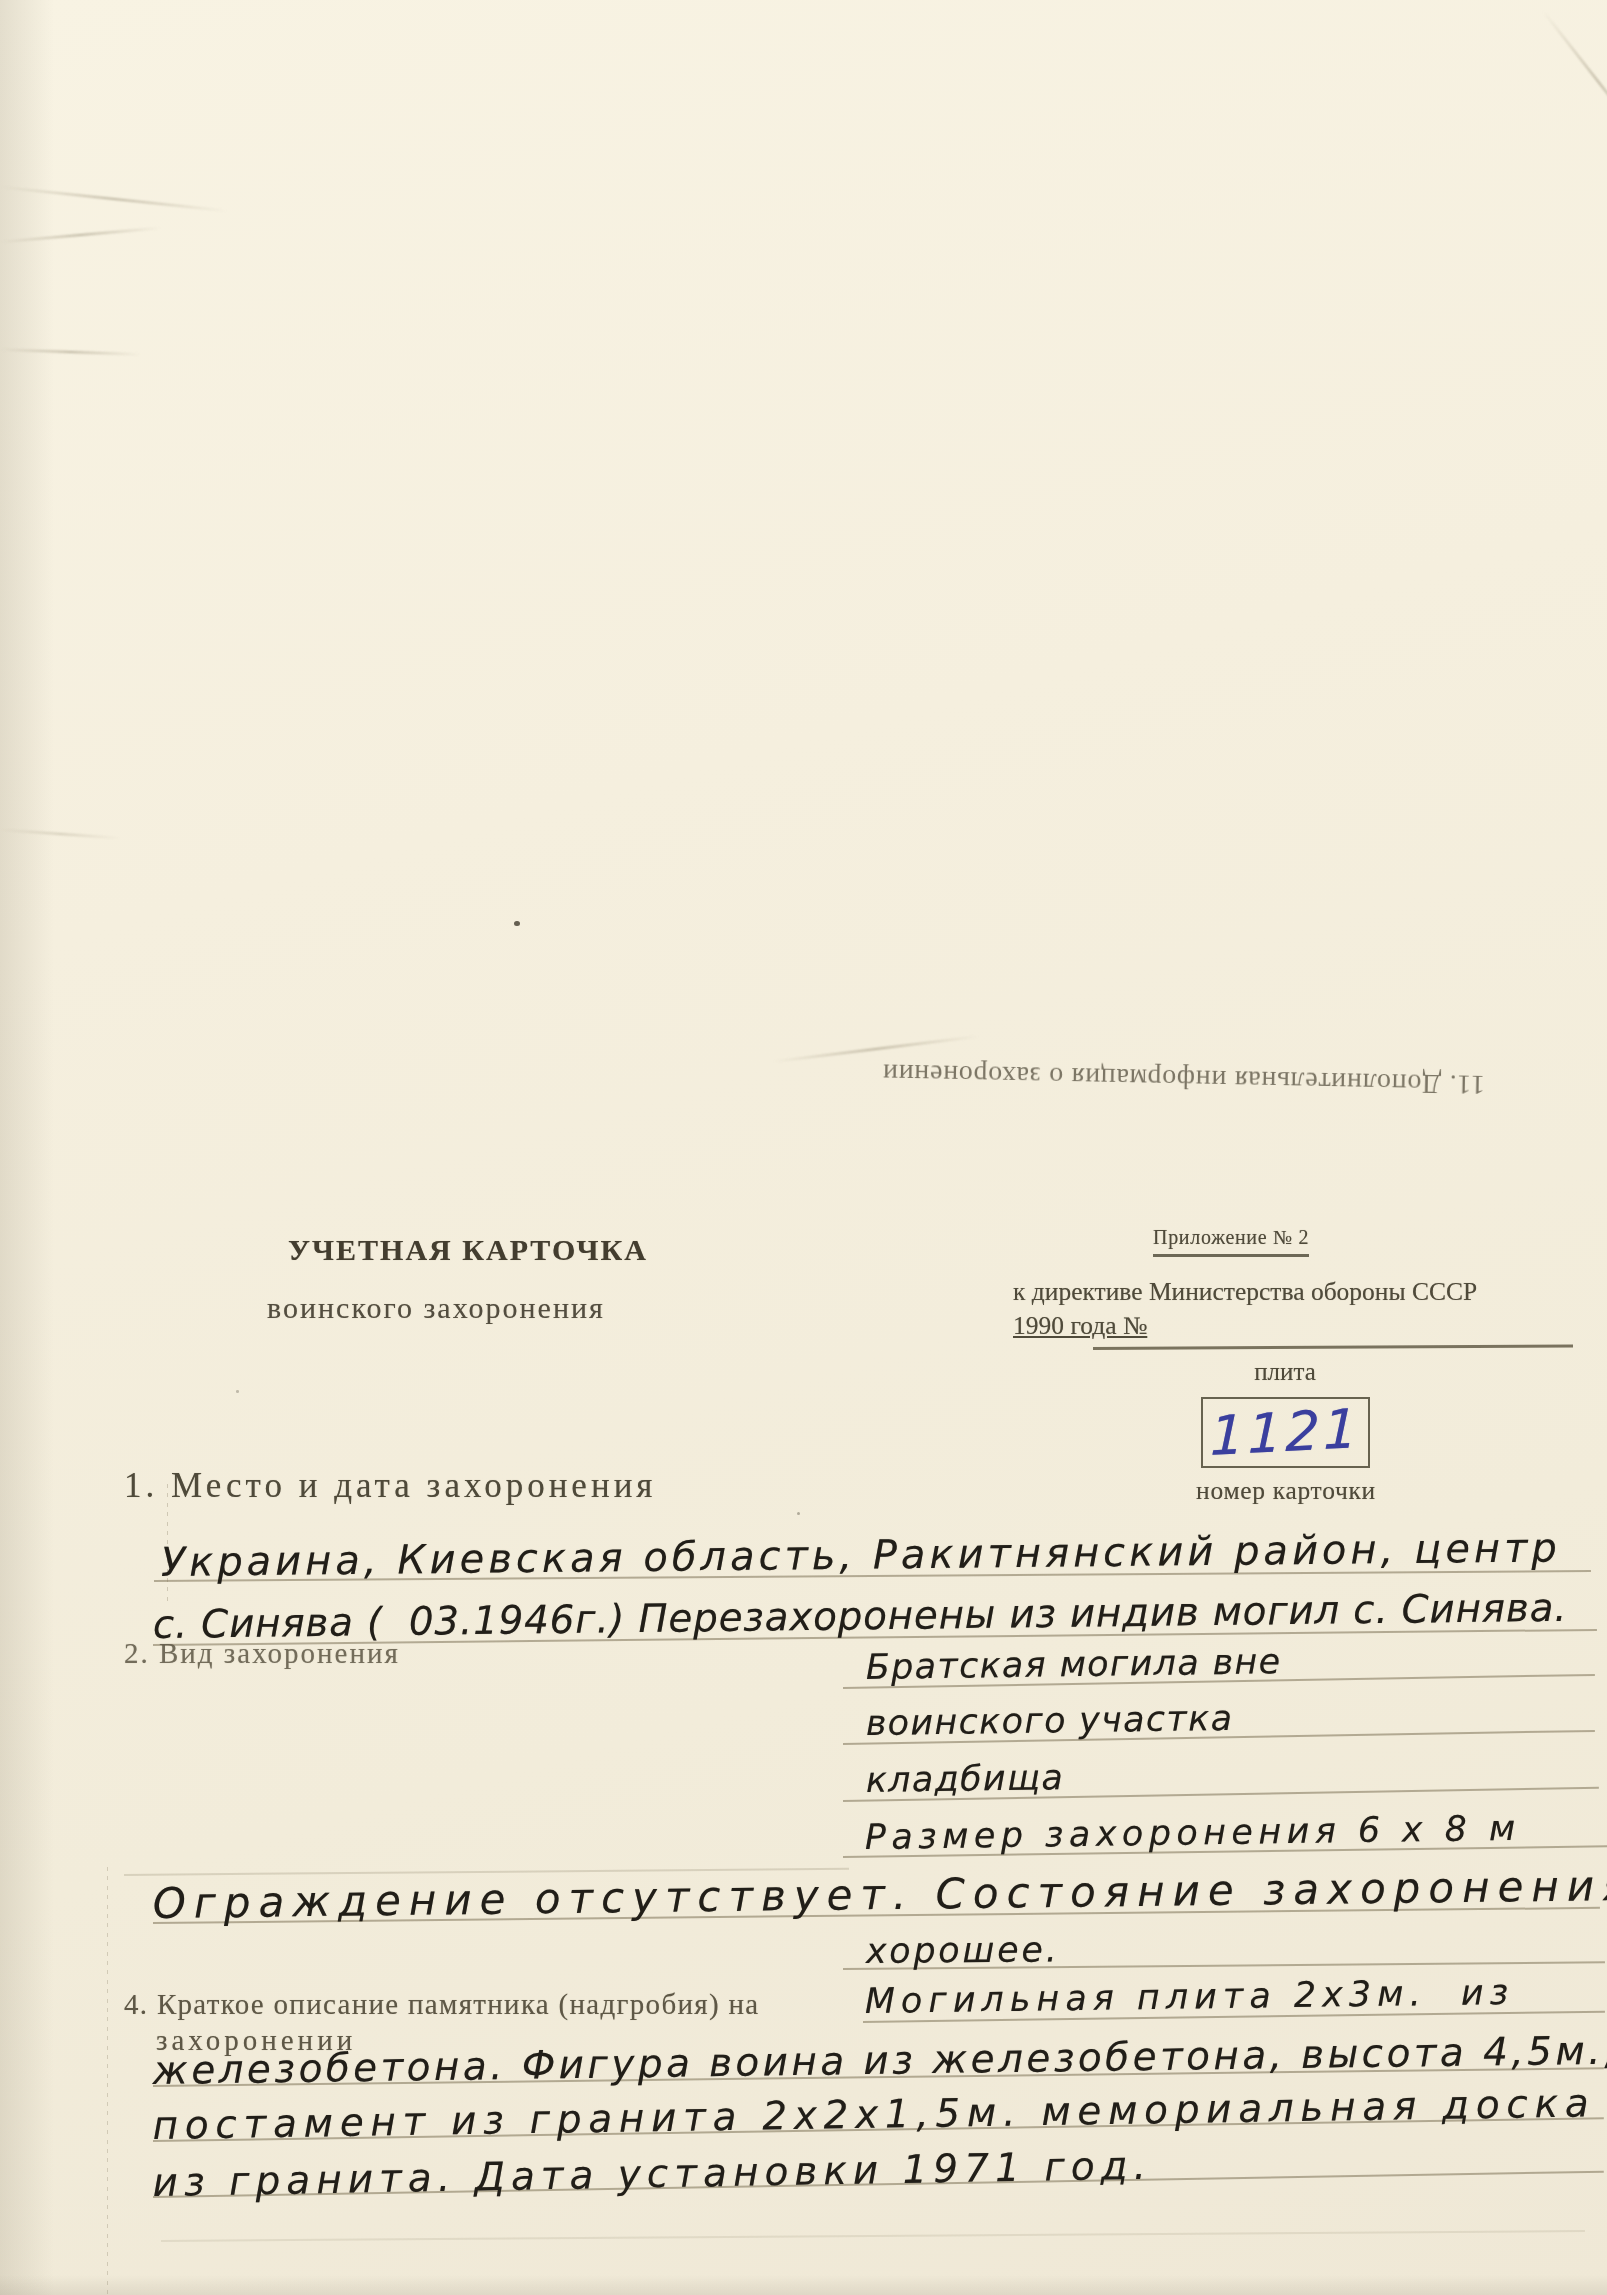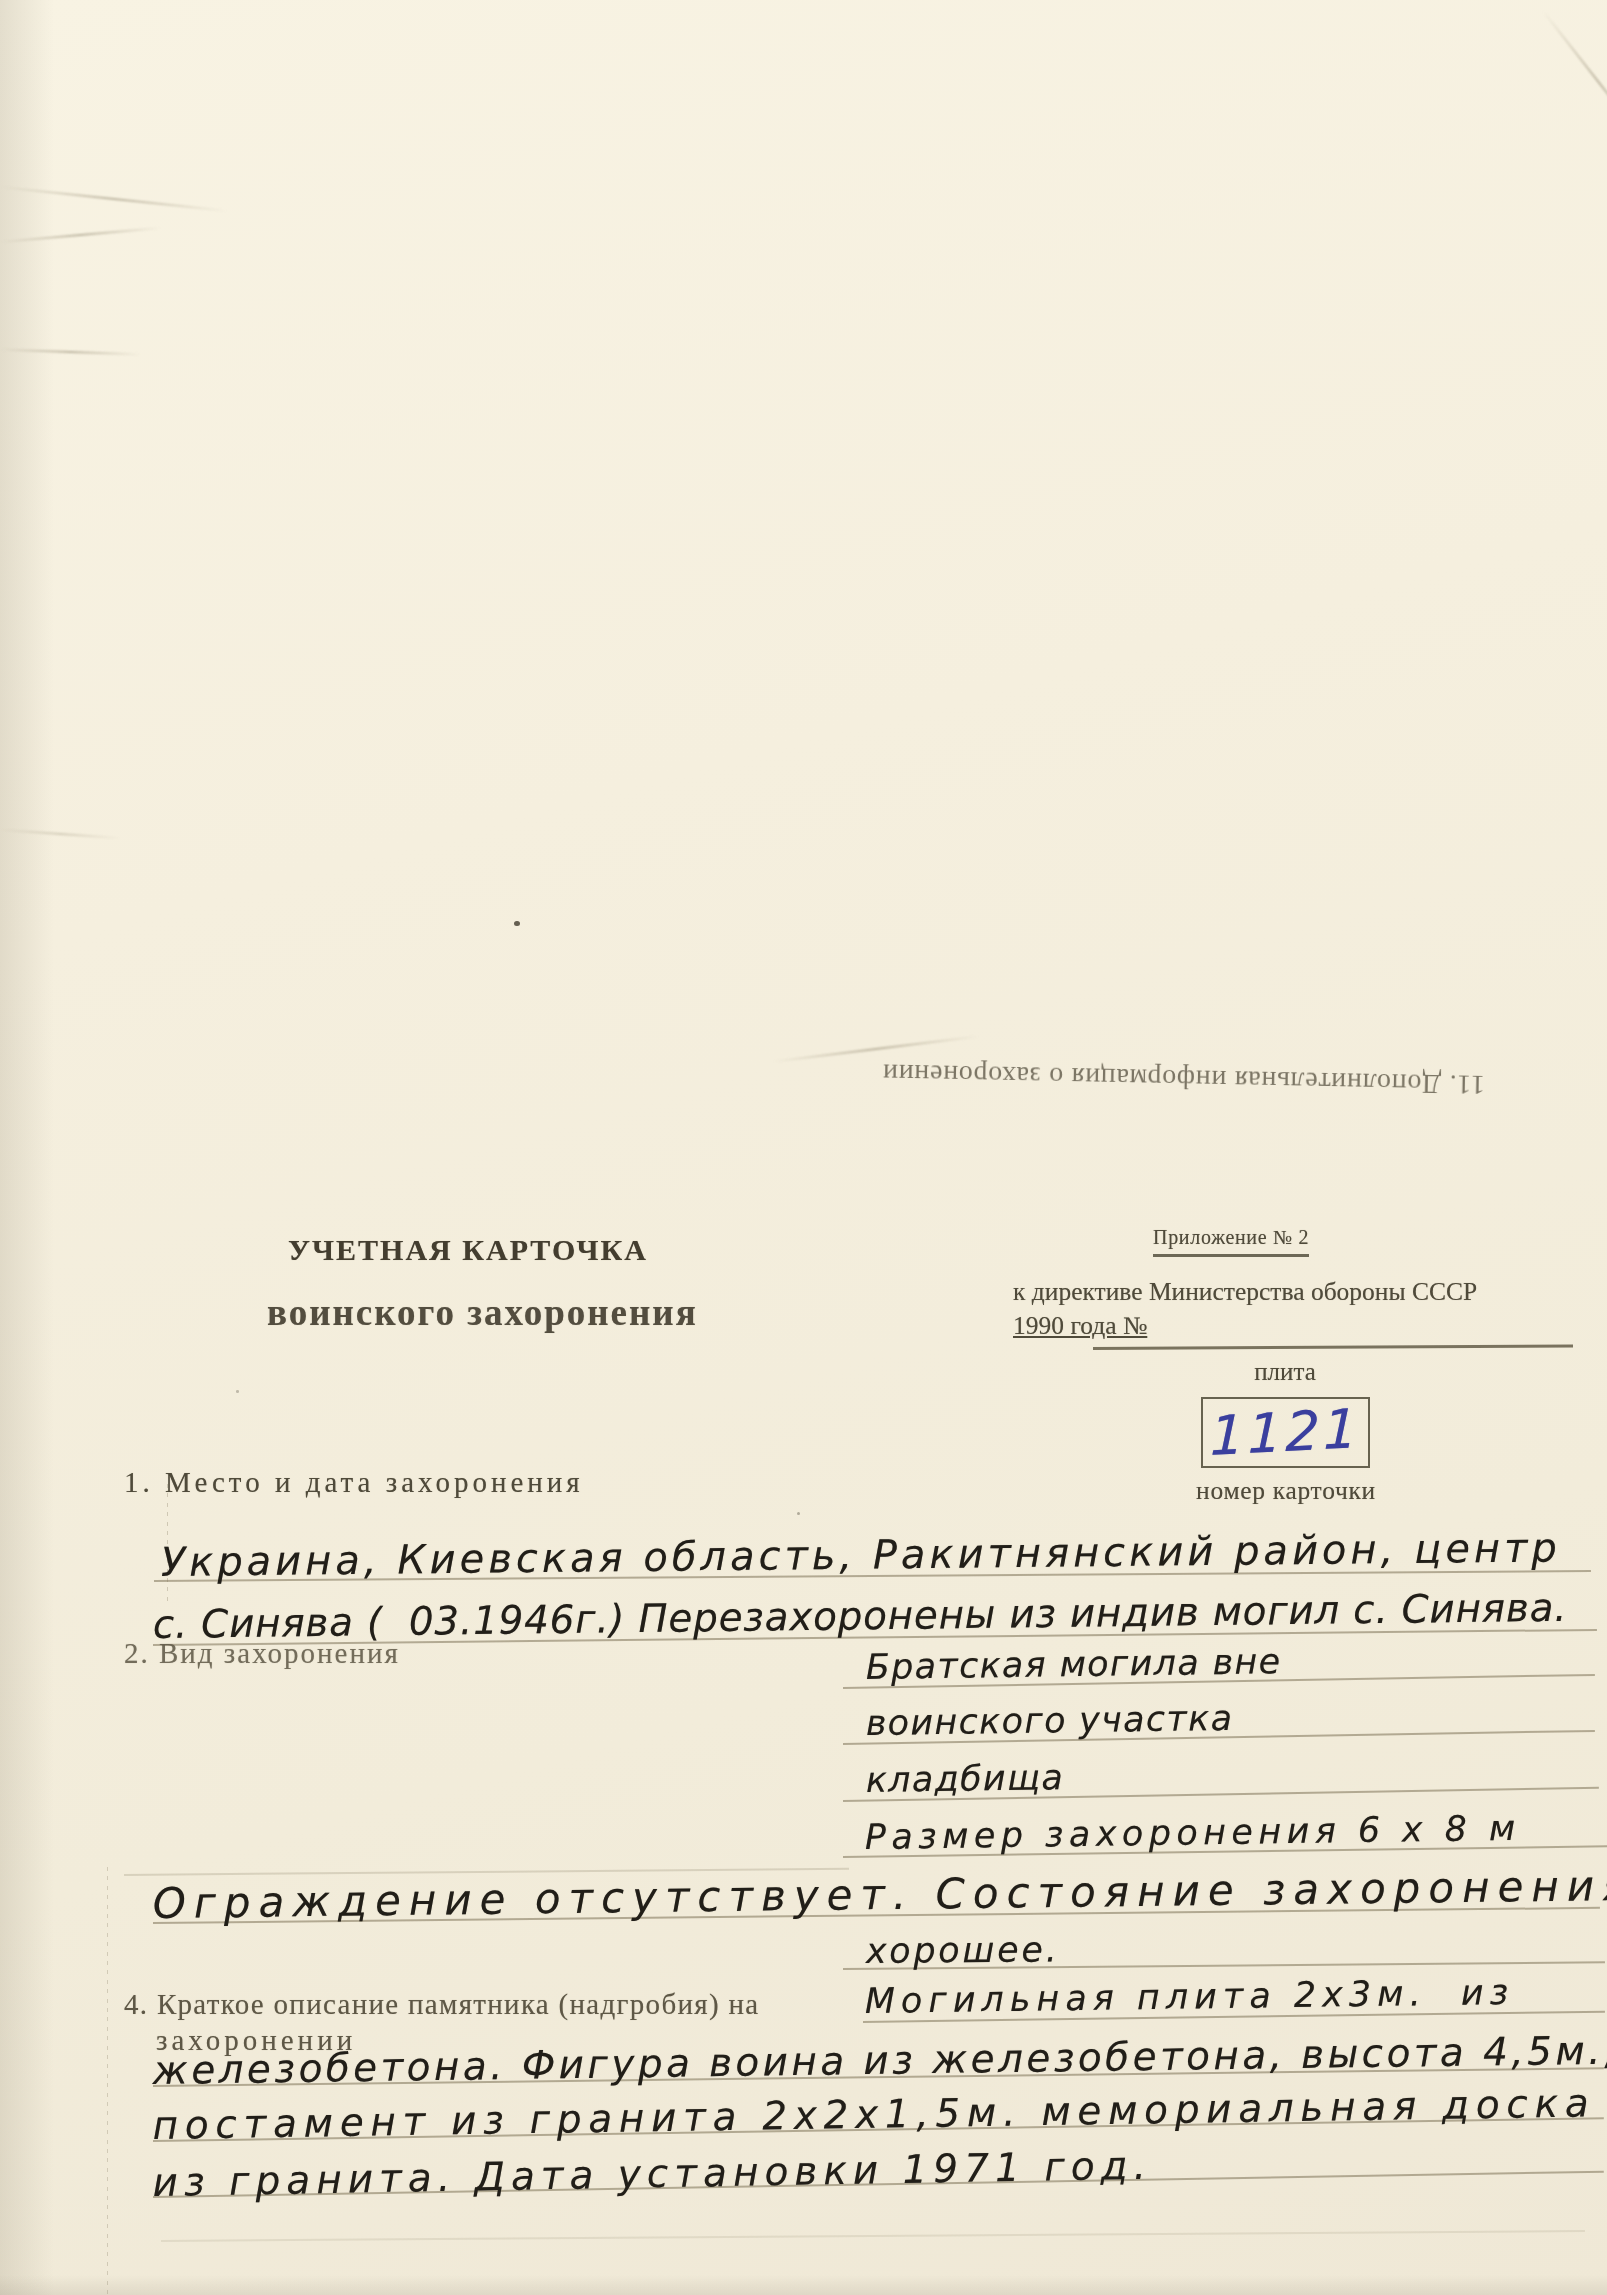--- a/index.html
+++ b/index.html
@@ -26,36 +26,36 @@
   .sp3{left:236px;top:1390px;width:2.7px;height:2.7px;opacity:.3;}
 
   .typed{position:absolute;color:#4f4a3a;white-space:pre;text-shadow:0 0 0.7px rgba(80,74,58,.5);z-index:2;}
   .bleed{
     position:absolute;left:860px;top:1052px;width:625px;height:43px;
     font-size:28px;letter-spacing:0.7px;color:rgba(92,86,70,.8);
     transform:rotate(181.1deg);filter:blur(0.5px);white-space:pre;z-index:2;
     font-family:"Liberation Serif",serif;
   }
   .title1{left:288px;top:1233px;font-size:30px;font-weight:bold;letter-spacing:2px;color:#433d2f;}
-  .title2{left:267px;top:1291px;font-size:37px;font-weight:bold;letter-spacing:2px;color:rgba(72,66,52,.88);}
+  .title2{left:267px;top:1291px;font-size:30px;font-weight:normal;letter-spacing:2px;color:rgba(72,66,52,.88);}
   .annex1{left:1153px;top:1226px;font-size:20px;letter-spacing:0.7px;border-bottom:3.4px solid rgba(85,80,62,.85);padding-bottom:5.4px;}
   .annex2{left:1013px;top:1277px;font-size:25.5px;}
   .annex3{left:1013px;top:1311px;font-size:25.5px;text-decoration:underline;}
   .strana{left:1201px;top:1358px;width:168px;text-align:center;font-size:25px;}
   .numlabel{left:1182px;top:1476px;width:208px;text-align:center;font-size:25.5px;letter-spacing:0.7px;}
   .numbox{
     position:absolute;left:1201px;top:1397px;width:165px;height:67px;
     border:2.7px solid rgba(88,83,63,.9);display:flex;align-items:center;justify-content:center;z-index:2;
   }
   .ink{
     font-family:"DejaVu Sans",sans-serif;font-style:italic;font-size:54px;
     color:#3a3f9e;letter-spacing:3.4px;transform:rotate(-3deg) skewX(-4deg);
     text-shadow:0 0 0.7px rgba(58,63,158,.6);
   }
-  .f1{left:124px;top:1466px;font-size:29px;letter-spacing:4px;}
+  .f1{left:124px;top:1466px;font-size:35px;letter-spacing:4px;}
   .f2{left:124px;top:1637px;font-size:29px;letter-spacing:2px;color:rgba(95,89,70,.72);text-align:right;}
   .f3{left:124px;top:1809px;font-size:29px;letter-spacing:1.3px;}
   .f4a{left:124px;top:1988px;font-size:29px;letter-spacing:1.3px;color:rgba(86,80,62,.9);}
   .f4b{left:156px;top:2024px;font-size:29px;letter-spacing:4px;color:rgba(86,80,62,.9);}
 
   .hw{
     position:absolute;font-family:"DejaVu Sans",sans-serif;font-style:italic;
     color:#211e18;white-space:pre;z-index:3;transform-origin:left bottom;
     text-shadow:0 0 0.7px rgba(20,18,14,.45);
   }

